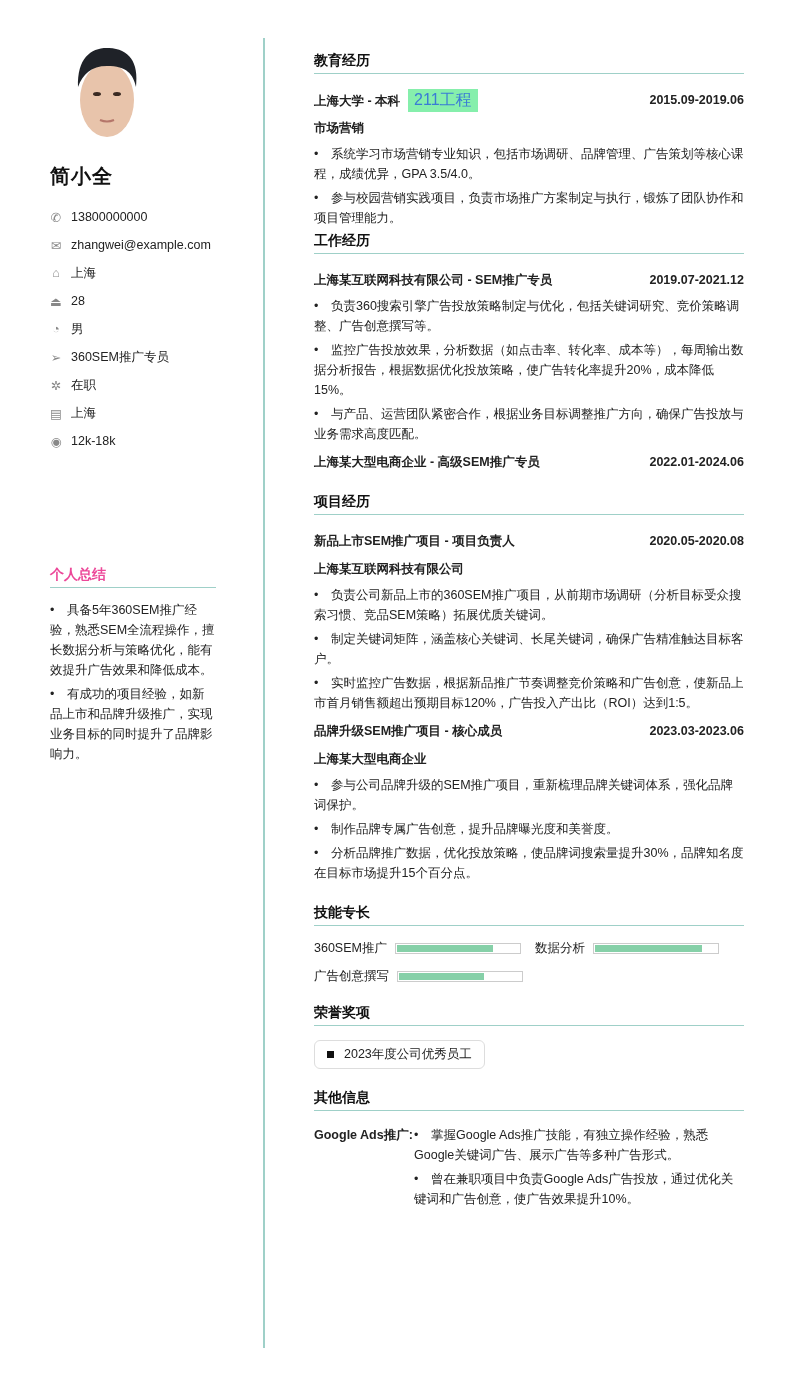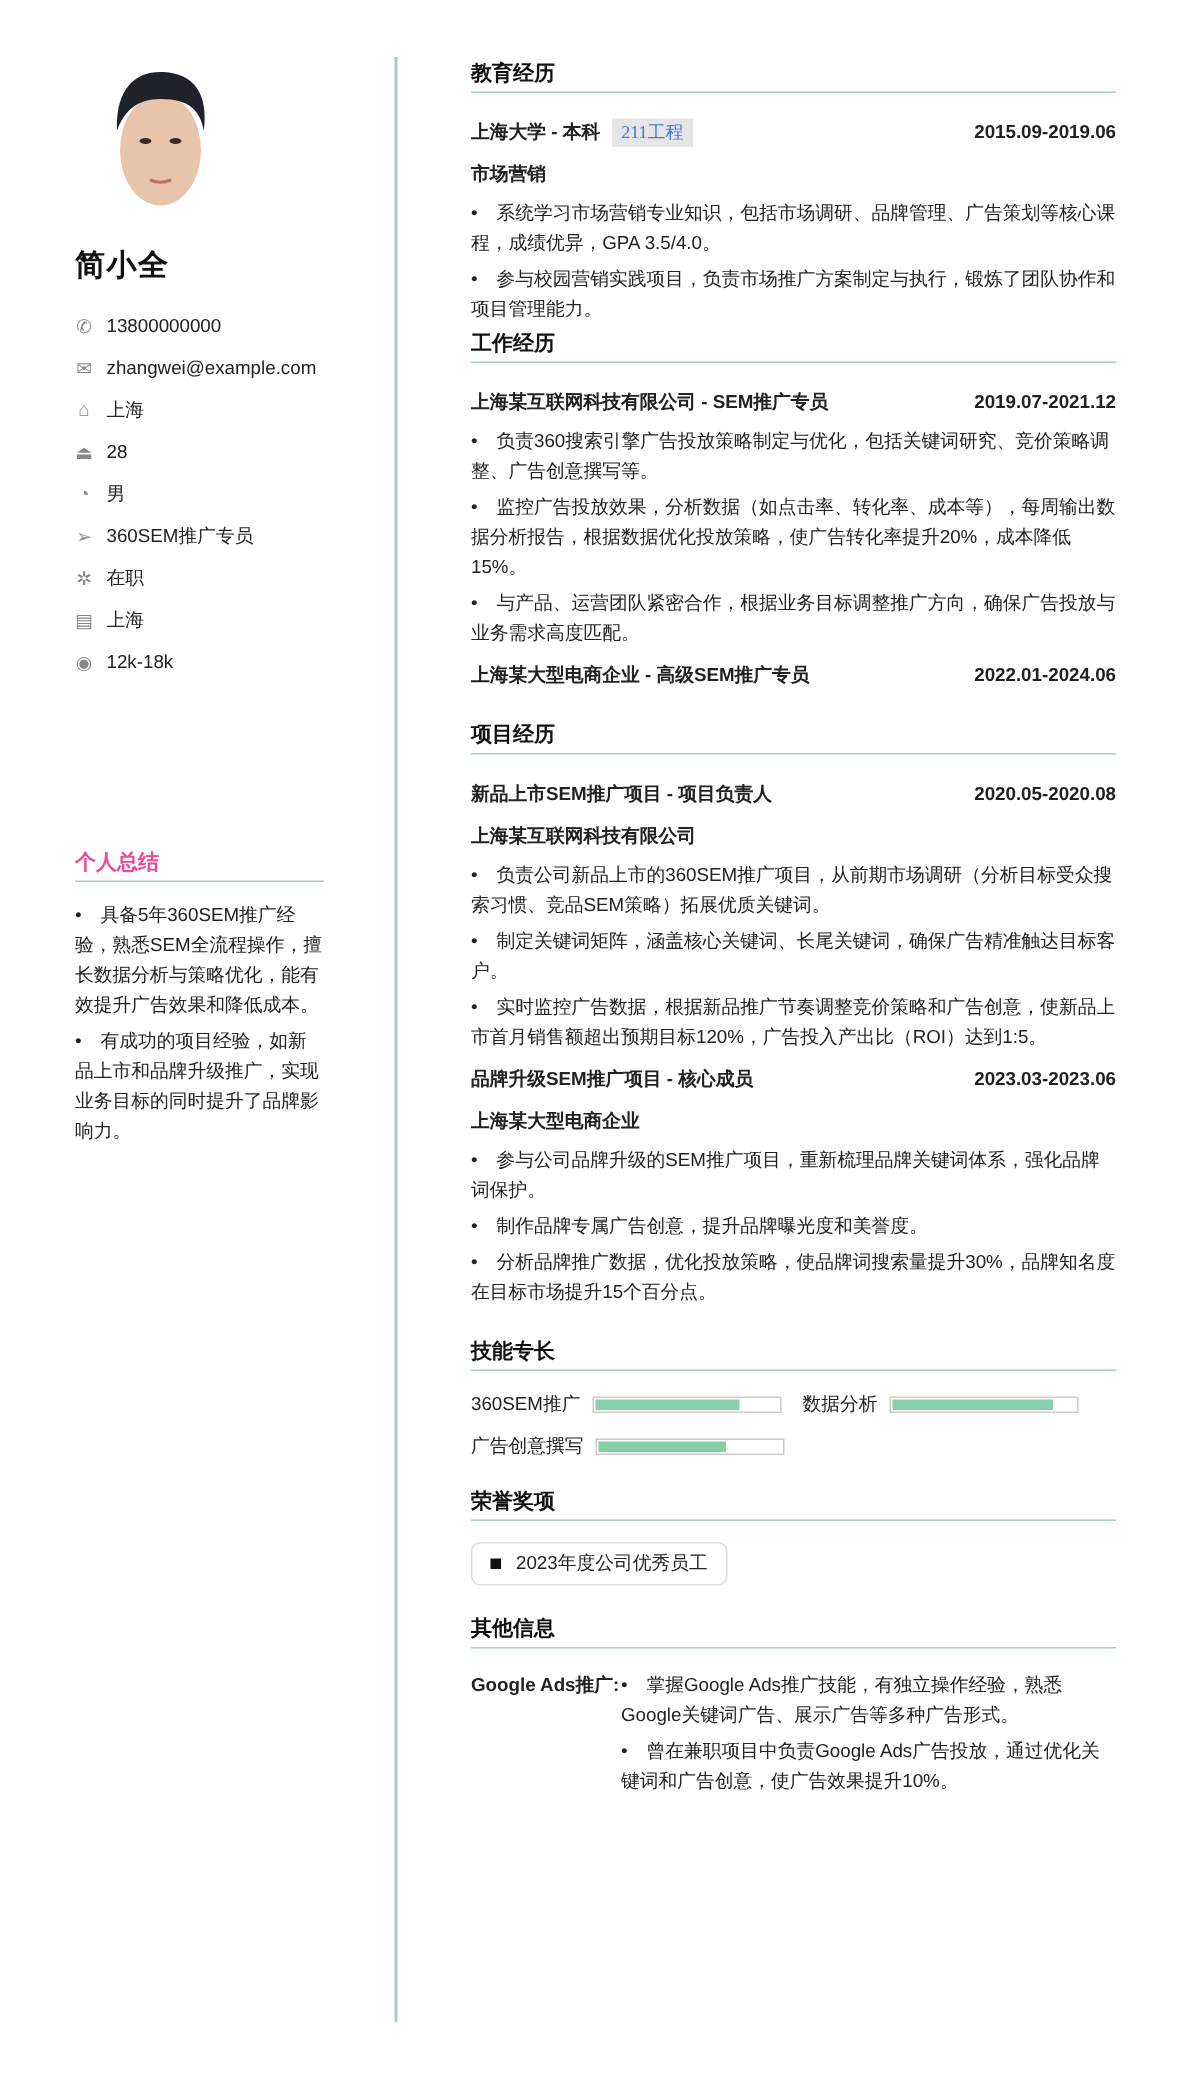--- a/index.html
+++ b/index.html
@@ -9,24 +9,24 @@
   .avatar { position: absolute; left: 67px; top: 42px; width: 80px; height: 100px; }
   .name { position: absolute; left: 50px; top: 163px; font-size: 20px; font-weight: bold; color: #111; letter-spacing: 1px; }
   .info-list { position: absolute; left: 50px; top: 203px; }
   .info-item { display: flex; align-items: center; height: 28px; font-size: 12.5px; color: #222; }
   .info-item .ic { width: 12px; height: 12px; margin-right: 9px; display: inline-flex; align-items: center; justify-content: center; color: #888; }
   .summary { position: absolute; left: 50px; top: 566px; width: 166px; }
   .side-title { font-size: 14px; font-weight: bold; color: #ec4899; padding-bottom: 3px; border-bottom: 1px solid #9fd0c8; }
   .summary ul { list-style: none; margin-top: 12px; }
   .summary li { font-size: 12.5px; line-height: 20px; margin-bottom: 4px; }
   .bul::before { content: "•"; display: inline-block; width: 17px; }
-  .main { position: absolute; left: 314px; top: 40px; width: 430px; }
+  .main { position: absolute; left: 314px; top: 52px; width: 430px; }
   .sec-title { font-size: 14px; font-weight: bold; color: #111; padding-bottom: 3px; border-bottom: 1px solid #9fd0c8; }
   .row { display: flex; justify-content: space-between; align-items: center; font-size: 12.5px; font-weight: bold; height: 20px; }
-  .tag { display: inline-block; background: #e5e5e5; color: #3a7bd5; font-weight: normal; font-size: 12px; padding: 1px 6px; margin-left: 8px; font-family: Liberation Serif, serif; }
+  .tag { display: inline-block; background: #86efac; color: #3a7bd5; font-weight: normal; font-size: 16px; padding: 1px 6px; margin-left: 8px; }
   .sub { font-size: 12.5px; font-weight: bold; margin-top: 8px; height: 20px; line-height: 20px; }
   .bullets { list-style: none; margin-top: 6px; }
   .bullets li { font-size: 12.5px; line-height: 20px; margin-bottom: 4px; color: #222; }
   .skills { display: flex; flex-wrap: wrap; margin-top: 14px; }
   .skill { display: flex; align-items: center; font-size: 12.5px; margin-right: 14px; margin-bottom: 12px; height: 16px; }
   .bar { width: 126px; height: 11px; border: 1px solid #ccc; margin-left: 8px; padding: 1px; }
   .bar .fill { height: 100%; background: #86d0a8; }
   .award { display: inline-flex; align-items: center; border: 1px solid #ddd; border-radius: 6px; padding: 5px 12px; font-size: 12.5px; margin-top: 14px; }
   .award .sq { width: 7px; height: 7px; background: #111; margin-right: 10px; }
   .other { display: flex; margin-top: 14px; font-size: 12.5px; }

